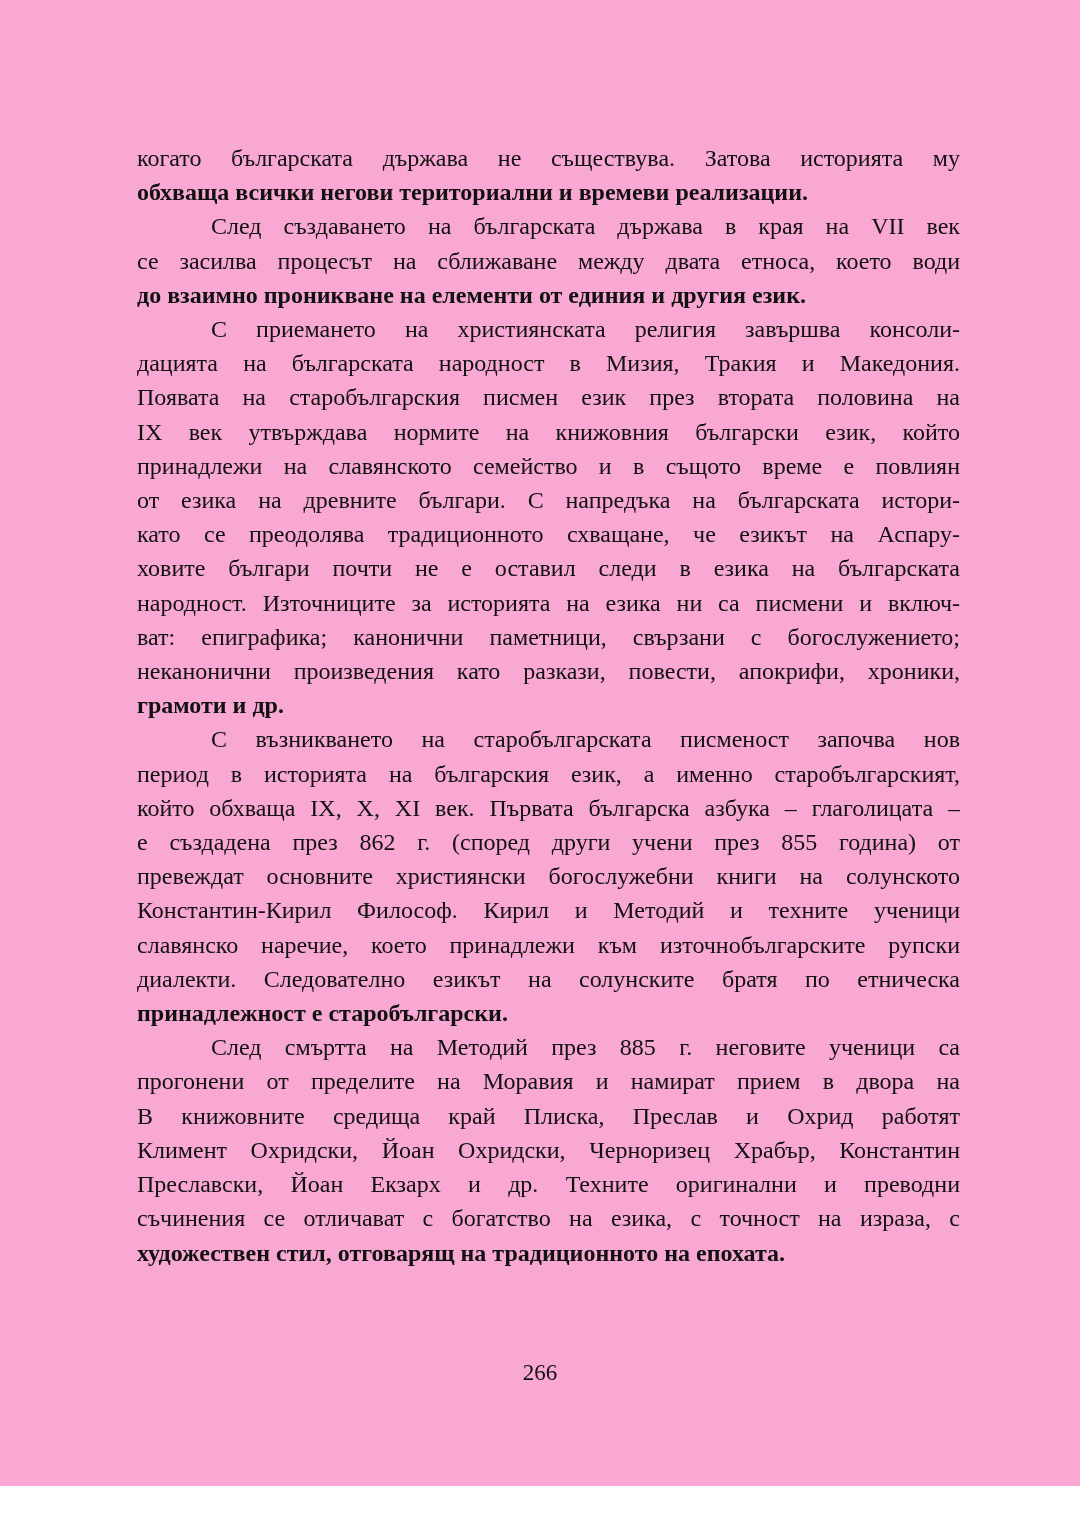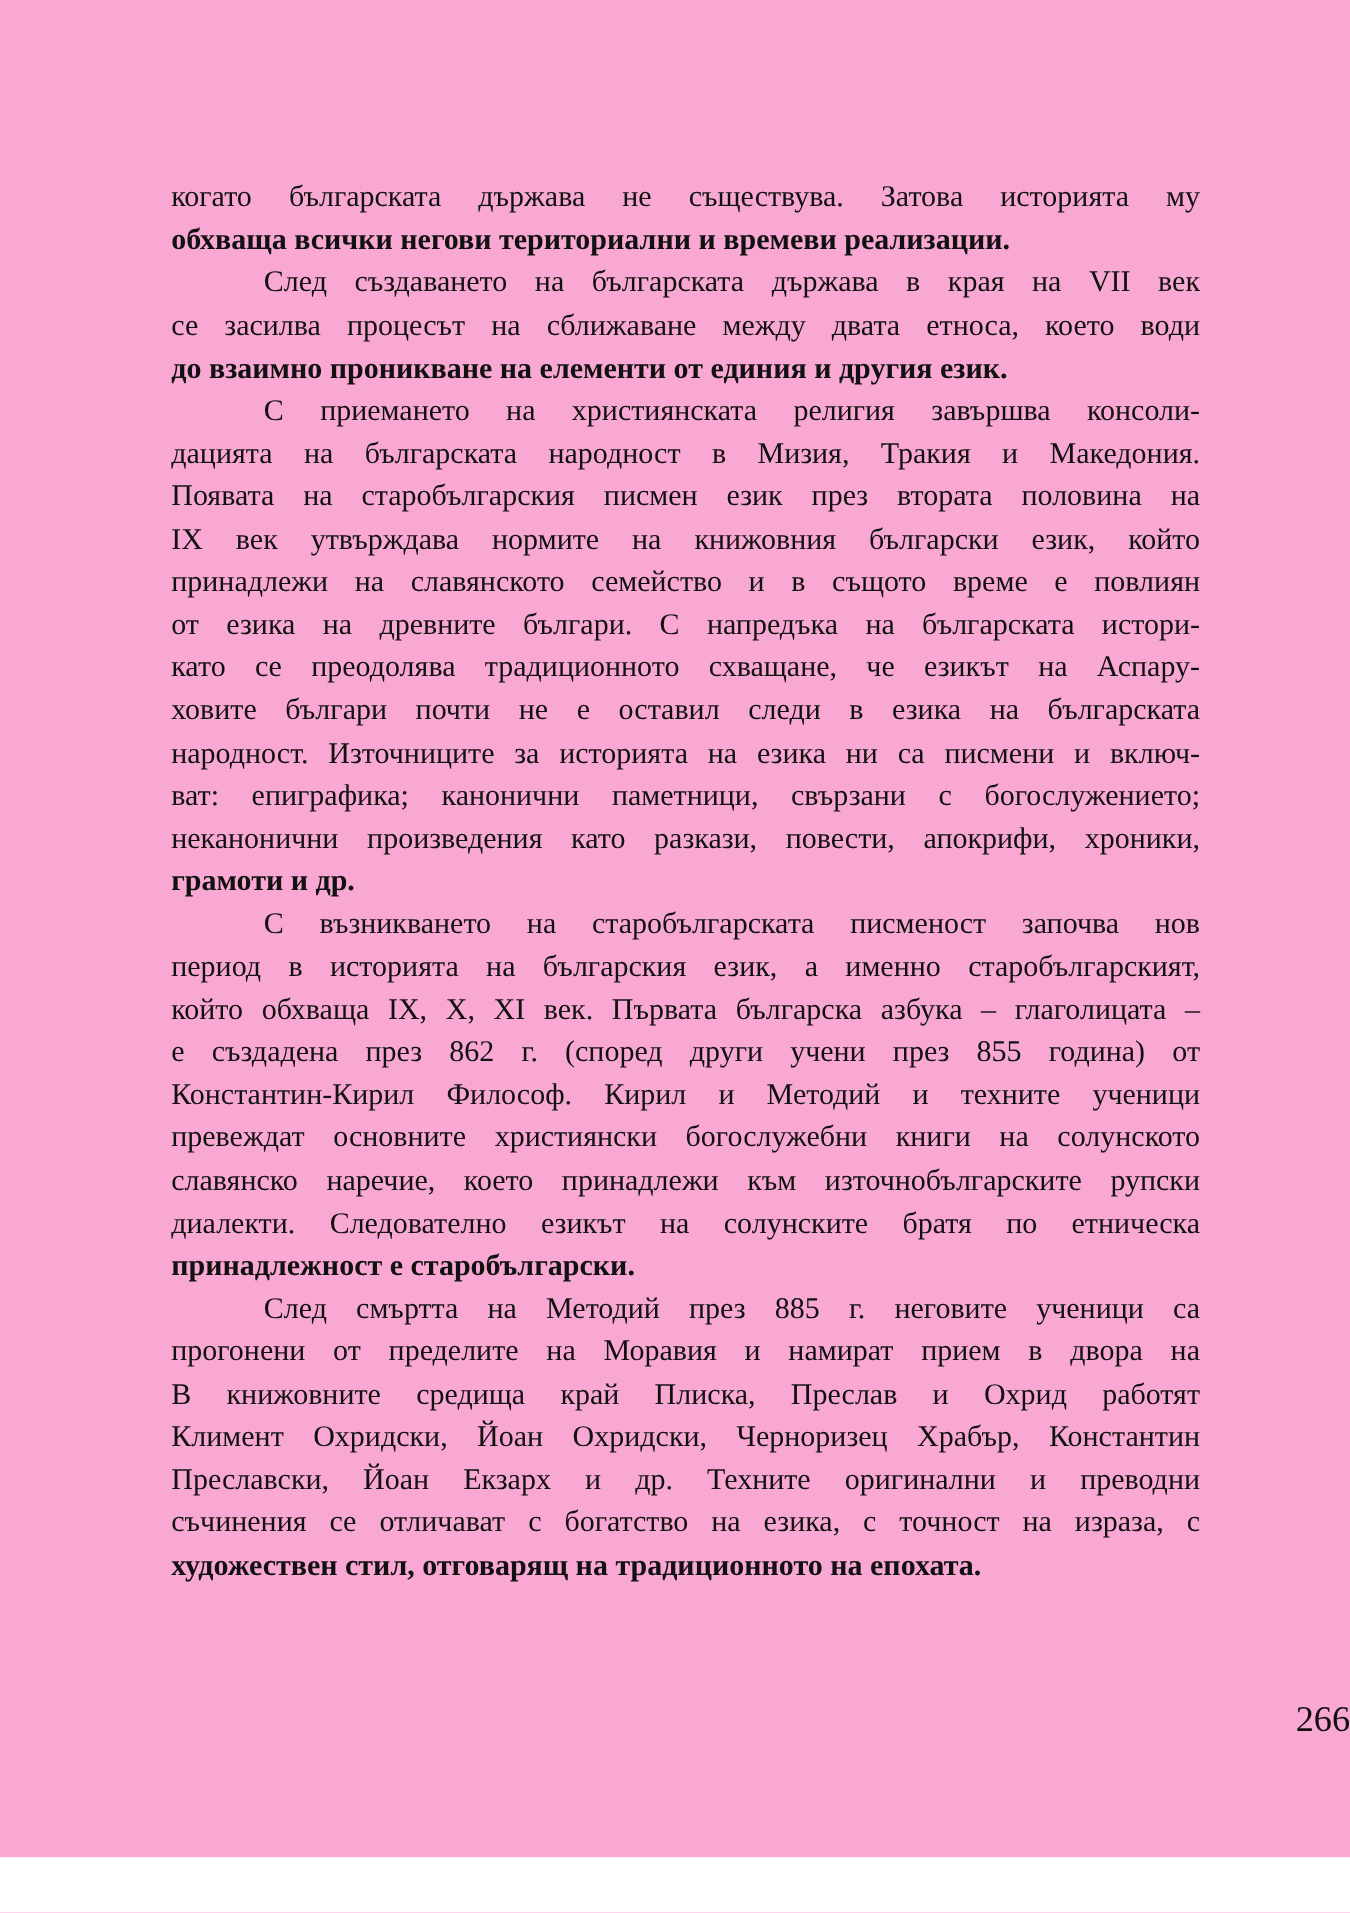--- a/index.html
+++ b/index.html
@@ -37,22 +37,22 @@
     -moz-text-align-last: left;
   }
   .line.indent {
     padding-left: 74px;
   }
   .page-number {
     position: absolute;
     top: 1360px;
     left: 0;
     width: 100%;
-    text-align: right;
-    font-size: 29px;
+    text-align: center;
+    font-size: 23px;
     color: #111111;
   }
 </style>
 </head>
 <body>
 
 <div class="page">
   <div class="text-block" id="paragraphs">
       <div class="paragraph">
         <div class="line">когато българската държава не съществува. Затова историята му</div>
@@ -75,22 +75,22 @@
         <div class="line">народност. Източниците за историята на езика ни са писмени и включ-</div>
         <div class="line">ват: епиграфика; канонични паметници, свързани с богослужението;</div>
         <div class="line">неканонични произведения като разкази, повести, апокрифи, хроники,</div>
         <div class="line last">грамоти и др.</div>
       </div>
       <div class="paragraph">
         <div class="line indent">С възникването на старобългарската писменост започва нов</div>
         <div class="line">период в историята на българския език, а именно старобългарският,</div>
         <div class="line">който обхваща IX, X, XI век. Първата българска азбука – глаголицата –</div>
         <div class="line">е създадена през 862 г. (според други учени през 855 година) от</div>
+        <div class="line">превеждат основните християнски богослужебни книги на солунското</div>
         <div class="line">Константин-Кирил Философ. Кирил и Методий и техните ученици</div>
-        <div class="line">превеждат основните християнски богослужебни книги на солунското</div>
         <div class="line">славянско наречие, което принадлежи към източнобългарските рупски</div>
         <div class="line">диалекти. Следователно езикът на солунските братя по етническа</div>
         <div class="line last">принадлежност е старобългарски.</div>
       </div>
       <div class="paragraph">
         <div class="line indent">След смъртта на Методий през 885 г. неговите ученици са</div>
         <div class="line">прогонени от пределите на Моравия и намират прием в двора на</div>
         <div class="line">В книжовните средища край Плиска, Преслав и Охрид работят</div>
         <div class="line">Климент Охридски, Йоан Охридски, Черноризец Храбър, Константин</div>
         <div class="line">Преславски, Йоан Екзарх и др. Техните оригинални и преводни</div>

